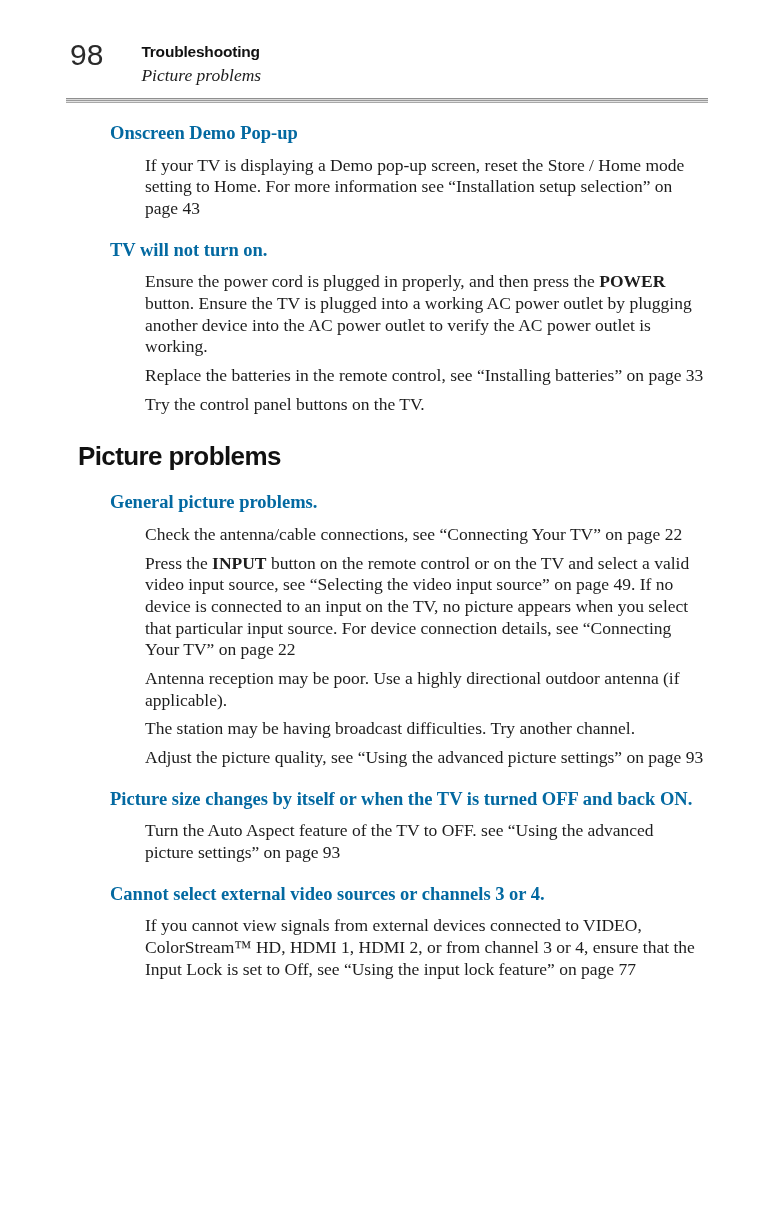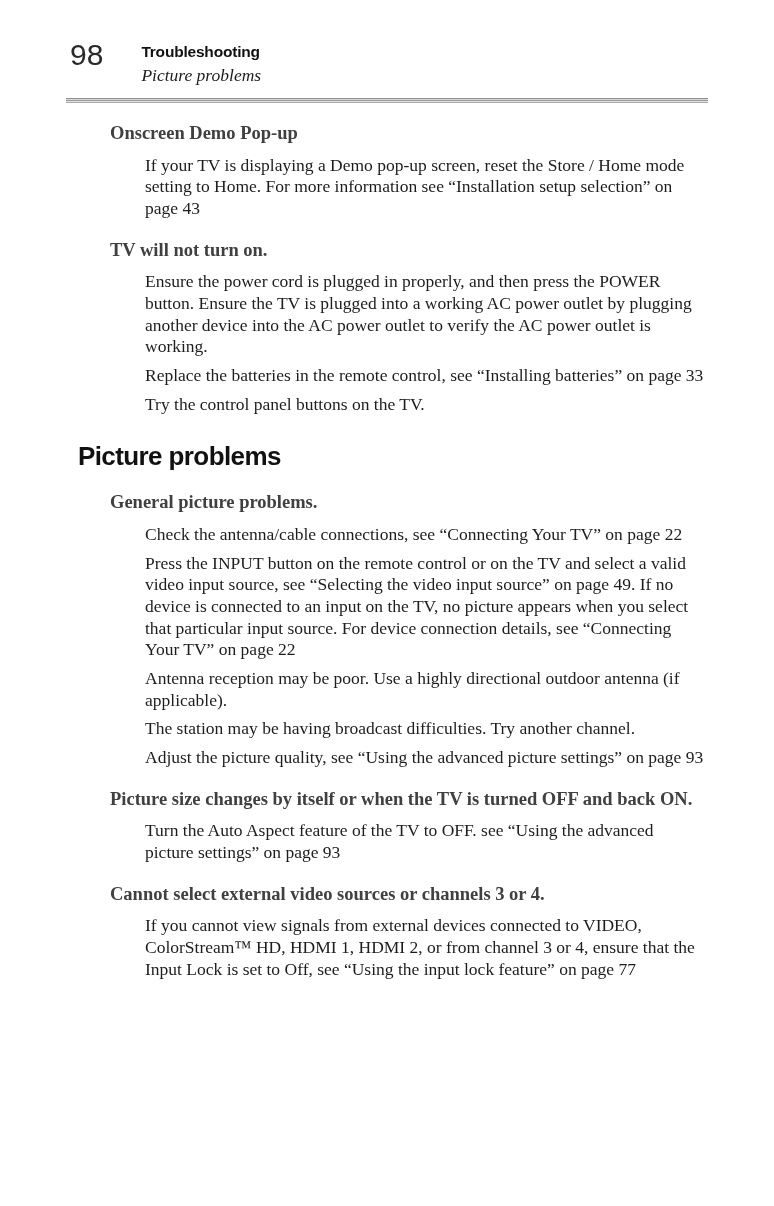--- a/index.html
+++ b/index.html
@@ -51,37 +51,37 @@
   }
 
   
   main { display: block; }
   .topic-heading {
     font-family: "Liberation Serif", serif;
     font-weight: bold;
     font-size: 18.5px;
     line-height: 1.22;
     margin: 19px 66px 5px 110px;
-    color: #404040;
+    color: #0369a1;
   }
   .big-heading {
     font-family: "Liberation Sans", sans-serif;
     font-weight: bold;
     font-size: 26px;
     letter-spacing: -0.6px;
     margin: 26px 66px 6px 78px;
     color: #111;
   }
   .para {
     font-size: 17.5px;
     line-height: 1.24;
     margin: 7px 68px 7px 145px;
     color: #1d1d1d;
   }
-  .para .b { font-weight: normal; }
+  .para .b { font-weight: bold; }
   .first-para { margin-top: 10px; }
 </style>
 </head>
 <body>
 
 <div class="page">
 
   <header class="header">
     <div class="page-number">98</div>
     <div class="header-titles">

